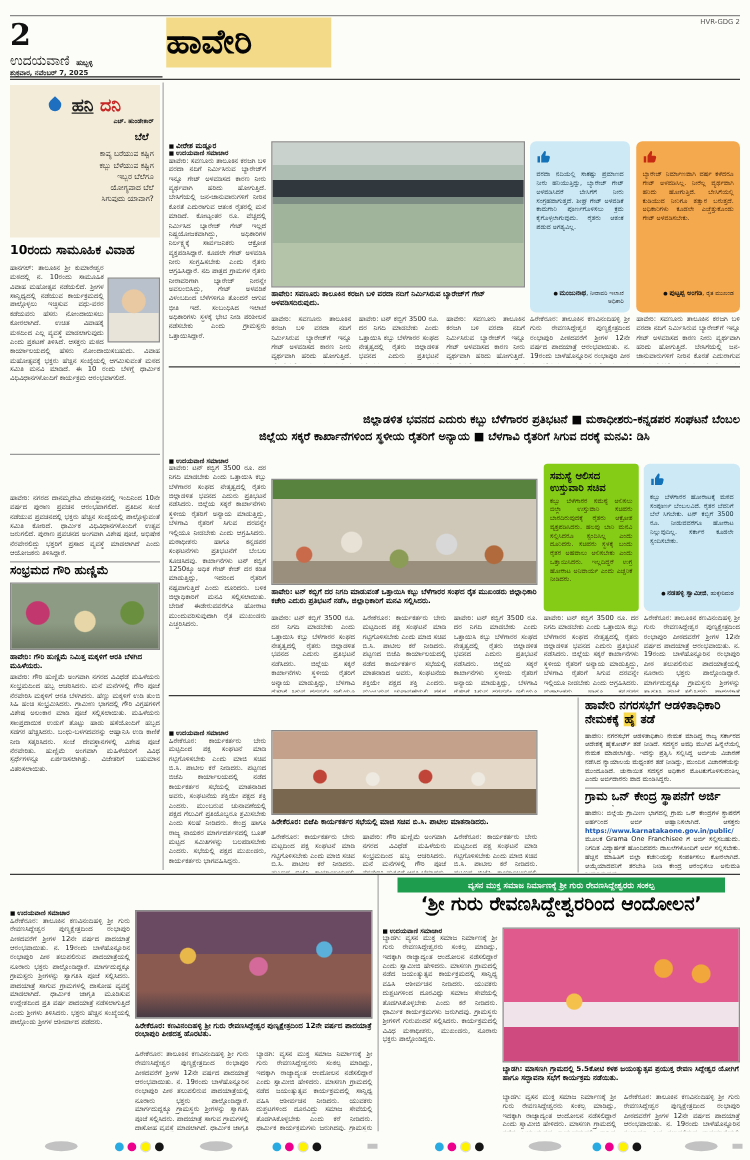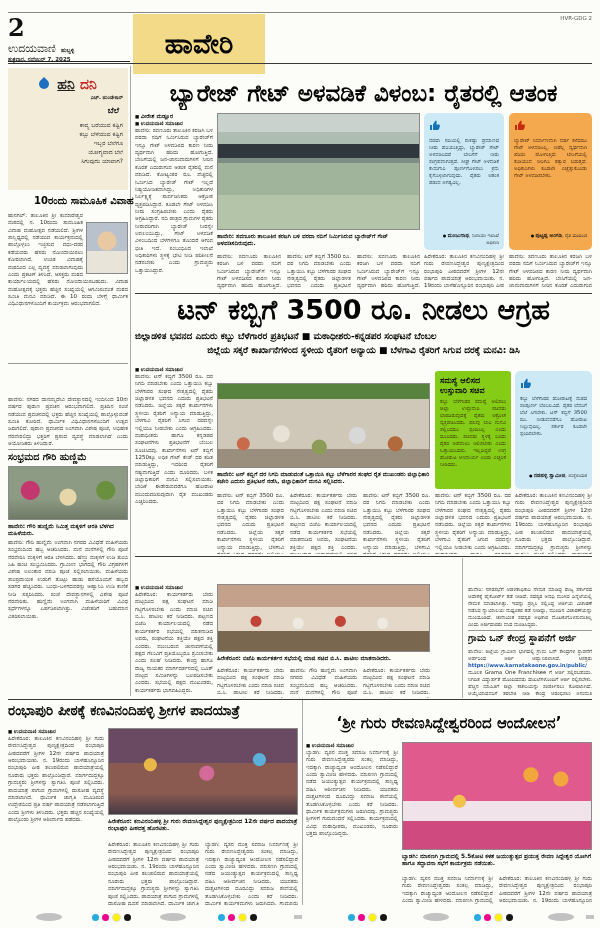--- a/index.html
+++ b/index.html
@@ -73,21 +73,21 @@
 
   <div class="abs" style="left:8px;top:17px;width:122px;height:45px;border-bottom:1.5px solid #222;">
     <div style="font-family:'DejaVu Serif',serif;font-size:24px;font-weight:bold;line-height:.9;">2</div>
     <div style="margin-top:-2px;">
       <span style="font-size:11px;font-weight:normal;">ಉದಯವಾಣಿ</span>
       <span style="font-size:5.5px;font-weight:bold;">ಹುಬ್ಬಳ್ಳಿ</span>
     </div>
     <div style="font-size:5.5px;font-weight:bold;color:#222;">ಶುಕ್ರವಾರ, ನವೆಂಬರ್ 7, 2025</div>
   </div>
 
-  <div class="abs" style="left:133px;top:14px;width:132px;height:60px;background:#f2da88;display:flex;align-items:center;justify-content:center;">
+  <div class="abs" style="left:133px;top:14px;width:132px;height:40px;background:#f2da88;display:flex;align-items:center;">
     <span class="headline" style="font-size:27px;">ಹಾವೇರಿ</span>
   </div>
   <div class="abs rule-h" style="left:8px;top:63px;width:584px;"></div>
 
   <div class="abs rule-v" style="left:130px;top:66px;height:630px;"></div>
 
   <div class="abs" style="left:8px;top:68px;width:120px;height:122px;background:#f3ecd8;padding:6px 5px;box-sizing:border-box;text-align:center;">
     <div>
       <span class="drop"></span>
       <span style="font-size:14px;font-weight:bold;color:#222;text-decoration:underline;">ಹನಿ</span>
@@ -97,36 +97,35 @@
     <div style="font-size:8px;font-weight:bold;text-align:right;margin:5px 4px 4px 0;">ಬೆಲೆ</div>
     <div style="font-size:6px;line-height:1.5;text-align:right;color:#222;">
       <span style="display:block;">ಕಾವ್ಯ ಬರೆಯುವ ಕಷ್ಟಿಗ</span>
       <span style="display:block;">ಕಬ್ಬು ಬೆಳೆಯುವ ಕಷ್ಟಿಗ</span>
       <span style="display:block;">ಇಬ್ಬರ ಬೆಲೆಗೂ</span>
       <span style="display:block;">ಯೋಗ್ಯವಾದ ಬೆಲೆ</span>
       <span style="display:block;">ಸಿಗುವುದು ಯಾವಾಗ?</span>
     </div>
   </div>
 
-  <div class="abs headline" style="left:8px;top:196px;width:120px;height:13px;font-size:10px;margin-left:26px;">10ರಂದು ಸಾಮೂಹಿಕ ವಿವಾಹ</div>
+  <div class="abs headline" style="left:8px;top:196px;width:120px;height:13px;font-size:10px;">10ರಂದು ಸಾಮೂಹಿಕ ವಿವಾಹ</div>
   <div class="abs body-text" style="left:8px;top:212px;width:120px;height:148px;">
     <span class="photo ph-portrait" style="float:right;width:40px;height:50px;margin:10px 0 2px 3px;display:block;"></span>
     <span>ಹಾನಗಲ್: ತಾಲೂಕಿನ ಶ್ರೀ ಕುಮಾರೇಶ್ವರ ಮಠದಲ್ಲಿ ನ. 10ರಂದು ಸಾಮೂಹಿಕ ವಿವಾಹ ಮಹೋತ್ಸವ ನಡೆಯಲಿದೆ. ಶ್ರೀಗಳ ಸಾನ್ನಿಧ್ಯದಲ್ಲಿ ನಡೆಯುವ ಕಾರ್ಯಕ್ರಮದಲ್ಲಿ ಪಾಲ್ಗೊಳ್ಳಲು ಇಚ್ಛಿಸುವ ವಧು-ವರರ ಕಡೆಯವರು ಹೆಸರು ನೋಂದಾಯಿಸಲು ಕೋರಲಾಗಿದೆ. ಉಚಿತ ವಿವಾಹಕ್ಕೆ ಮಠದಿಂದ ಎಲ್ಲ ವ್ಯವಸ್ಥೆ ಮಾಡಲಾಗುವುದು ಎಂದು ಪ್ರಕಟಣೆ ತಿಳಿಸಿದೆ. ಆಸಕ್ತರು ಮಠದ ಕಾರ್ಯಾಲಯದಲ್ಲಿ ಹೆಸರು ನೋಂದಾಯಿಸಬಹುದು. ವಿವಾಹ ಮಹೋತ್ಸವಕ್ಕೆ ಭಕ್ತರು ಹೆಚ್ಚಿನ ಸಂಖ್ಯೆಯಲ್ಲಿ ಆಗಮಿಸುವಂತೆ ಮಠದ ಸಮಿತಿ ಮನವಿ ಮಾಡಿದೆ. ಈ 10 ರಂದು ಬೆಳಗ್ಗೆ ಧಾರ್ಮಿಕ ವಿಧಿವಿಧಾನಗಳೊಂದಿಗೆ ಕಾರ್ಯಕ್ರಮ ಆರಂಭವಾಗಲಿದೆ.</span>
   </div>
 
   <div class="abs rule-h" style="left:8px;top:363px;width:120px;background:#999;"></div>
   <div class="abs body-text" style="left:8px;top:396px;width:120px;height:50px;">ಹಾವೇರಿ: ನಗರದ ದಾನಮ್ಮದೇವಿ ದೇವಸ್ಥಾನದಲ್ಲಿ ಇಂದಿನಿಂದ 10ನೇ ವರ್ಷದ ಪುರಾಣ ಪ್ರವಚನ ಆರಂಭವಾಗಲಿದೆ. ಪ್ರತಿದಿನ ಸಂಜೆ ನಡೆಯುವ ಪ್ರವಚನದಲ್ಲಿ ಭಕ್ತರು ಹೆಚ್ಚಿನ ಸಂಖ್ಯೆಯಲ್ಲಿ ಪಾಲ್ಗೊಳ್ಳುವಂತೆ ಸಮಿತಿ ಕೋರಿದೆ. ಧಾರ್ಮಿಕ ವಿಧಿವಿಧಾನಗಳೊಂದಿಗೆ ಉತ್ಸವ ಜರುಗಲಿದೆ. ಪುರಾಣ ಪ್ರವಚನದ ಅಂಗವಾಗಿ ವಿಶೇಷ ಪೂಜೆ, ಅಭಿಷೇಕ ನೆರವೇರಲಿದ್ದು ಭಕ್ತರಿಗೆ ಪ್ರಸಾದ ವ್ಯವಸ್ಥೆ ಮಾಡಲಾಗಿದೆ ಎಂದು ಆಯೋಜಕರು ತಿಳಿಸಿದ್ದಾರೆ.</div>
 
   <div class="abs rule-h" style="left:8px;top:449px;width:120px;background:#999;"></div>
   <div class="abs headline" style="left:8px;top:452px;width:120px;height:12px;font-size:9.5px;">ಸಂಭ್ರಮದ ಗೌರಿ ಹುಣ್ಣಿಮೆ</div>
   <div class="abs photo ph-gauri" style="left:8px;top:466px;width:120px;height:54px;"></div>
   <div class="abs caption" style="left:8px;top:523px;width:120px;height:14px;">ಹಾವೇರಿ: ಗೌರಿ ಹುಣ್ಣಿಮೆ ನಿಮಿತ್ತ ಮಕ್ಕಳಿಗೆ ಆರತಿ ಬೆಳಗಿದ ಮಹಿಳೆಯರು.</div>
   <div class="abs body-text" style="left:8px;top:539px;width:120px;height:156px;">ಹಾವೇರಿ: ಗೌರಿ ಹುಣ್ಣಿಮೆ ಅಂಗವಾಗಿ ನಗರದ ವಿವಿಧೆಡೆ ಮಹಿಳೆಯರು ಸಂಭ್ರಮದಿಂದ ಹಬ್ಬ ಆಚರಿಸಿದರು. ಮನೆ ಮನೆಗಳಲ್ಲಿ ಗೌರಿ ಪೂಜೆ ನೆರವೇರಿಸಿ ಮಕ್ಕಳಿಗೆ ಆರತಿ ಬೆಳಗಿದರು. ಹೆಣ್ಣು ಮಕ್ಕಳಿಗೆ ಉಡಿ ತುಂಬಿ ಸಿಹಿ ಹಂಚಿ ಸಂಭ್ರಮಿಸಿದರು. ಗ್ರಾಮೀಣ ಭಾಗದಲ್ಲಿ ಗೌರಿ ವಿಗ್ರಹಗಳಿಗೆ ವಿಶೇಷ ಅಲಂಕಾರ ಮಾಡಿ ಪೂಜೆ ಸಲ್ಲಿಸಲಾಯಿತು. ಮಹಿಳೆಯರು ಸಾಂಪ್ರದಾಯಿಕ ಉಡುಗೆ ತೊಟ್ಟು ಹಾಡು ಹಸೆಯೊಂದಿಗೆ ಹಬ್ಬದ ಸಡಗರ ಹೆಚ್ಚಿಸಿದರು. ಬಂಧು-ಬಳಗದವರನ್ನು ಆಹ್ವಾನಿಸಿ ಉಡಿ ಕಾಣಿಕೆ ನೀಡಿ ಸತ್ಕರಿಸಿದರು. ಸಂಜೆ ದೇವಸ್ಥಾನಗಳಲ್ಲಿ ವಿಶೇಷ ಪೂಜೆ ನೆರವೇರಿತು. ಹುಣ್ಣಿಮೆ ಅಂಗವಾಗಿ ಮಹಿಳೆಯರಿಗೆ ವಿವಿಧ ಸ್ಪರ್ಧೆಗಳನ್ನೂ ಏರ್ಪಡಿಸಲಾಗಿತ್ತು. ವಿಜೇತರಿಗೆ ಬಹುಮಾನ ವಿತರಿಸಲಾಯಿತು.</div>
 
-  <div class="abs headline" style="left:135px;top:81px;width:457px;height:29px;font-size:23px;text-align:center;">ಬ್ಯಾರೇಜ್ ಗೇಟ್ ಅಳವಡಿಕೆ ವಿಳಂಬ: ರೈತರಲ್ಲಿ ಆತಂಕ</div>
 
   <div class="abs" style="left:135px;top:113px;width:78px;height:178px;">
     <div class="byline">ವೀರೇಶ ಮಡ್ಲೂರ</div>
     <div class="byline" style="font-size:5.2px;">ಉದಯವಾಣಿ ಸಮಾಚಾರ</div>
     <div class="body-text" style="height:160px;">ಹಾವೇರಿ: ಸವಣೂರು ತಾಲೂಕಿನ ಕರಜಗಿ ಬಳಿ ವರದಾ ನದಿಗೆ ನಿರ್ಮಿಸಿರುವ ಬ್ಯಾರೇಜ್‌ಗೆ ಇನ್ನೂ ಗೇಟ್ ಅಳವಡಿಸದ ಕಾರಣ ನೀರು ವ್ಯರ್ಥವಾಗಿ ಹರಿದು ಹೋಗುತ್ತಿದೆ. ಬೇಸಿಗೆಯಲ್ಲಿ ಜನ-ಜಾನುವಾರುಗಳಿಗೆ ನೀರಿನ ಕೊರತೆ ಎದುರಾಗುವ ಆತಂಕ ರೈತರಲ್ಲಿ ಮನೆ ಮಾಡಿದೆ. ಕೋಟ್ಯಂತರ ರೂ. ವೆಚ್ಚದಲ್ಲಿ ನಿರ್ಮಿಸಿದ ಬ್ಯಾರೇಜ್ ಗೇಟ್ ಇಲ್ಲದೆ ನಿಷ್ಪ್ರಯೋಜಕವಾಗಿದ್ದು, ಅಧಿಕಾರಿಗಳ ನಿರ್ಲಕ್ಷ್ಯಕ್ಕೆ ಸಾರ್ವಜನಿಕರು ಆಕ್ರೋಶ ವ್ಯಕ್ತಪಡಿಸಿದ್ದಾರೆ. ಕೂಡಲೇ ಗೇಟ್ ಅಳವಡಿಸಿ ನೀರು ಸಂಗ್ರಹಿಸಬೇಕು ಎಂದು ರೈತರು ಆಗ್ರಹಿಸಿದ್ದಾರೆ. ನದಿ ಪಾತ್ರದ ಗ್ರಾಮಗಳ ರೈತರು ನೀರಾವರಿಗಾಗಿ ಬ್ಯಾರೇಜ್ ನೀರನ್ನೇ ಅವಲಂಬಿಸಿದ್ದು, ಗೇಟ್ ಅಳವಡಿಕೆ ವಿಳಂಬದಿಂದ ಬೆಳೆಗಳಿಗೂ ತೊಂದರೆ ಆಗುವ ಭೀತಿ ಇದೆ. ಸಂಬಂಧಿಸಿದ ಇಲಾಖೆ ಅಧಿಕಾರಿಗಳು ಸ್ಥಳಕ್ಕೆ ಭೇಟಿ ನೀಡಿ ಪರಿಶೀಲನೆ ನಡೆಸಬೇಕು ಎಂದು ಗ್ರಾಮಸ್ಥರು ಒತ್ತಾಯಿಸಿದ್ದಾರೆ.</div>
   </div>
 
   <div class="abs photo ph-barrage" style="left:217px;top:113px;width:203px;height:117px;"></div>
   <div class="abs caption" style="left:217px;top:233px;width:203px;height:17px;">ಹಾವೇರಿ: ಸವಣೂರು ತಾಲೂಕಿನ ಕರಜಗಿ ಬಳಿ ವರದಾ ನದಿಗೆ ನಿರ್ಮಿಸಿರುವ ಬ್ಯಾರೇಜ್‌ಗೆ ಗೇಟ್ ಅಳವಡಿಸದಿರುವುದು.</div>
   <div class="abs body-text" style="left:217px;top:253px;width:64px;height:38px;">ಹಾವೇರಿ: ಸವಣೂರು ತಾಲೂಕಿನ ಕರಜಗಿ ಬಳಿ ವರದಾ ನದಿಗೆ ನಿರ್ಮಿಸಿರುವ ಬ್ಯಾರೇಜ್‌ಗೆ ಇನ್ನೂ ಗೇಟ್ ಅಳವಡಿಸದ ಕಾರಣ ನೀರು ವ್ಯರ್ಥವಾಗಿ ಹರಿದು ಹೋಗುತ್ತಿದೆ. ಬೇಸಿಗೆಯಲ್ಲಿ ಜನ-ಜಾನುವಾರುಗಳಿಗೆ ನೀರಿನ ಕೊರತೆ ಎದುರಾಗುವ ಆತಂಕ ರೈತರಲ್ಲಿ ಮನೆ ಮಾಡಿದೆ. ಕೋಟ್ಯಂತರ ರೂ. ವೆಚ್ಚದಲ್ಲಿ ನಿರ್ಮಿಸಿದ ಬ್ಯಾರೇಜ್ ಗೇಟ್ ಇಲ್ಲದೆ ನಿಷ್ಪ್ರಯೋಜಕವಾಗಿದ್ದು, ಅಧಿಕಾರಿಗಳ ನಿರ್ಲಕ್ಷ್ಯಕ್ಕೆ ಸಾರ್ವಜನಿಕರು ಆಕ್ರೋಶ ವ್ಯಕ್ತಪಡಿಸಿದ್ದಾರೆ. ಕೂಡಲೇ ಗೇಟ್ ಅಳವಡಿಸಿ ನೀರು ಸಂಗ್ರಹಿಸಬೇಕು ಎಂದು ರೈತರು ಆಗ್ರಹಿಸಿದ್ದಾರೆ. ನದಿ ಪಾತ್ರದ ಗ್ರಾಮಗಳ ರೈತರು ನೀರಾವರಿಗಾಗಿ ಬ್ಯಾರೇಜ್ ನೀರನ್ನೇ ಅವಲಂಬಿಸಿದ್ದು, ಗೇಟ್ ಅಳವಡಿಕೆ ವಿಳಂಬದಿಂದ ಬೆಳೆಗಳಿಗೂ ತೊಂದರೆ ಆಗುವ ಭೀತಿ ಇದೆ. ಸಂಬಂಧಿಸಿದ ಇಲಾಖೆ ಅಧಿಕಾರಿಗಳು ಸ್ಥಳಕ್ಕೆ ಭೇಟಿ ನೀಡಿ ಪರಿಶೀಲನೆ ನಡೆಸಬೇಕು ಎಂದು ಗ್ರಾಮಸ್ಥರು ಒತ್ತಾಯಿಸಿದ್ದಾರೆ.</div>
@@ -150,22 +149,21 @@
     <div class="qtext" style="color:#3a1d05;height:92px;overflow:hidden;">ಬ್ಯಾರೇಜ್ ನಿರ್ಮಾಣವಾಗಿ ವರ್ಷ ಕಳೆದರೂ ಗೇಟ್ ಅಳವಡಿಸಿಲ್ಲ. ನೀರೆಲ್ಲ ವ್ಯರ್ಥವಾಗಿ ಹರಿದು ಹೋಗುತ್ತಿದೆ. ಬೇಸಿಗೆಯಲ್ಲಿ ಕುಡಿಯುವ ನೀರಿಗೂ ತತ್ವಾರ ಬರುತ್ತದೆ. ಅಧಿಕಾರಿಗಳು ಕೂಡಲೇ ಎಚ್ಚೆತ್ತುಕೊಂಡು ಗೇಟ್ ಅಳವಡಿಸಬೇಕು.</div>
     <div class="attr">
       <span class="attr-name">ಪುಟ್ಟಪ್ಪ ಅಂಗಡಿ</span><span class="attr-role">ರೈತ ಮುಖಂಡ</span>
     </div>
   </div>
   <div class="abs body-text" style="left:424px;top:253px;width:80px;height:38px;">ಹಿರೇಕೆರೂರ: ತಾಲೂಕಿನ ಕಣವಿನಂದಿಹಳ್ಳಿ ಶ್ರೀ ಗುರು ರೇವಣಸಿದ್ದೇಶ್ವರ ಪುಣ್ಯಕ್ಷೇತ್ರದಿಂದ ರಂಭಾಪುರಿ ಪೀಠದವರೆಗೆ ಶ್ರೀಗಳ 12ನೇ ವರ್ಷದ ಪಾದಯಾತ್ರೆ ಆರಂಭವಾಯಿತು. ನ. 19ರಂದು ಬಾಳೆಹೊನ್ನೂರಿನ ರಂಭಾಪುರಿ ಪೀಠ ತಲುಪಲಿರುವ ಪಾದಯಾತ್ರೆಯಲ್ಲಿ ನೂರಾರು ಭಕ್ತರು ಪಾಲ್ಗೊಂಡಿದ್ದಾರೆ. ಮಾರ್ಗದುದ್ದಕ್ಕೂ ಗ್ರಾಮಸ್ಥರು ಶ್ರೀಗಳನ್ನು ಸ್ವಾಗತಿಸಿ ಪೂಜೆ ಸಲ್ಲಿಸಿದರು. ಪಾದಯಾತ್ರೆ ಸಾಗುವ ಗ್ರಾಮಗಳಲ್ಲಿ ದಾಸೋಹ ವ್ಯವಸ್ಥೆ ಮಾಡಲಾಗಿದೆ. ಧಾರ್ಮಿಕ ಜಾಗೃತಿ ಮೂಡಿಸುವ ಉದ್ದೇಶದಿಂದ ಪ್ರತಿ ವರ್ಷ ಪಾದಯಾತ್ರೆ ನಡೆಸಲಾಗುತ್ತಿದೆ ಎಂದು ಶ್ರೀಗಳು ತಿಳಿಸಿದರು. ಭಕ್ತರು ಹೆಚ್ಚಿನ ಸಂಖ್ಯೆಯಲ್ಲಿ ಪಾಲ್ಗೊಂಡು ಶ್ರೀಗಳ ಆಶೀರ್ವಾದ ಪಡೆದರು.</div>
   <div class="abs body-text" style="left:509px;top:253px;width:83px;height:38px;">ಹಾವೇರಿ: ಸವಣೂರು ತಾಲೂಕಿನ ಕರಜಗಿ ಬಳಿ ವರದಾ ನದಿಗೆ ನಿರ್ಮಿಸಿರುವ ಬ್ಯಾರೇಜ್‌ಗೆ ಇನ್ನೂ ಗೇಟ್ ಅಳವಡಿಸದ ಕಾರಣ ನೀರು ವ್ಯರ್ಥವಾಗಿ ಹರಿದು ಹೋಗುತ್ತಿದೆ. ಬೇಸಿಗೆಯಲ್ಲಿ ಜನ-ಜಾನುವಾರುಗಳಿಗೆ ನೀರಿನ ಕೊರತೆ ಎದುರಾಗುವ ಆತಂಕ ರೈತರಲ್ಲಿ ಮನೆ ಮಾಡಿದೆ. ಕೋಟ್ಯಂತರ ರೂ. ವೆಚ್ಚದಲ್ಲಿ ನಿರ್ಮಿಸಿದ ಬ್ಯಾರೇಜ್ ಗೇಟ್ ಇಲ್ಲದೆ ನಿಷ್ಪ್ರಯೋಜಕವಾಗಿದ್ದು, ಅಧಿಕಾರಿಗಳ ನಿರ್ಲಕ್ಷ್ಯಕ್ಕೆ ಸಾರ್ವಜನಿಕರು ಆಕ್ರೋಶ ವ್ಯಕ್ತಪಡಿಸಿದ್ದಾರೆ. ಕೂಡಲೇ ಗೇಟ್ ಅಳವಡಿಸಿ ನೀರು ಸಂಗ್ರಹಿಸಬೇಕು ಎಂದು ರೈತರು ಆಗ್ರಹಿಸಿದ್ದಾರೆ. ನದಿ ಪಾತ್ರದ ಗ್ರಾಮಗಳ ರೈತರು ನೀರಾವರಿಗಾಗಿ ಬ್ಯಾರೇಜ್ ನೀರನ್ನೇ ಅವಲಂಬಿಸಿದ್ದು, ಗೇಟ್ ಅಳವಡಿಕೆ ವಿಳಂಬದಿಂದ ಬೆಳೆಗಳಿಗೂ ತೊಂದರೆ ಆಗುವ ಭೀತಿ ಇದೆ. ಸಂಬಂಧಿಸಿದ ಇಲಾಖೆ ಅಧಿಕಾರಿಗಳು ಸ್ಥಳಕ್ಕೆ ಭೇಟಿ ನೀಡಿ ಪರಿಶೀಲನೆ ನಡೆಸಬೇಕು ಎಂದು ಗ್ರಾಮಸ್ಥರು ಒತ್ತಾಯಿಸಿದ್ದಾರೆ.</div>
 
   <div class="abs rule-h" style="left:135px;top:293px;width:457px;"></div>
 
-  <div class="abs headline" style="left:135px;top:296px;width:457px;height:33px;font-size:27px;text-align:center;">ಟನ್ ಕಬ್ಬಿಗೆ 3500 ರೂ. ನೀಡಲು ಆಗ್ರಹ</div>
-  <div class="abs headline" style="left:135px;top:332px;width:457px;height:13px;font-size:9px;text-align:left;">ಜಿಲ್ಲಾಡಳಿತ ಭವನದ ಎದುರು ಕಬ್ಬು ಬೆಳೆಗಾರರ ಪ್ರತಿಭಟನೆ ■ ಮಠಾಧೀಶರು-ಕನ್ನಡಪರ ಸಂಘಟನೆ ಬೆಂಬಲ</div>
+  <div class="abs headline" style="left:135px;top:332px;width:457px;height:13px;font-size:9px;text-align:right;">ಜಿಲ್ಲಾಡಳಿತ ಭವನದ ಎದುರು ಕಬ್ಬು ಬೆಳೆಗಾರರ ಪ್ರತಿಭಟನೆ ■ ಮಠಾಧೀಶರು-ಕನ್ನಡಪರ ಸಂಘಟನೆ ಬೆಂಬಲ</div>
   <div class="abs headline" style="left:135px;top:346px;width:457px;height:13px;font-size:9px;text-align:center;">ಜಿಲ್ಲೆಯ ಸಕ್ಕರೆ ಕಾರ್ಖಾನೆಗಳಿಂದ ಸ್ಥಳೀಯ ರೈತರಿಗೆ ಅನ್ಯಾಯ ■ ಬೆಳಗಾವಿ ರೈತರಿಗೆ ಸಿಗುವ ದರಕ್ಕೆ ಮನವಿ: ಡಿಸಿ</div>
 
   <div class="abs" style="left:135px;top:366px;width:78px;height:188px;">
     <div class="byline" style="font-size:5.2px;">ಉದಯವಾಣಿ ಸಮಾಚಾರ</div>
     <div class="body-text" style="height:178px;">ಹಾವೇರಿ: ಟನ್ ಕಬ್ಬಿಗೆ 3500 ರೂ. ದರ ನಿಗದಿ ಮಾಡಬೇಕು ಎಂದು ಒತ್ತಾಯಿಸಿ ಕಬ್ಬು ಬೆಳೆಗಾರರ ಸಂಘದ ನೇತೃತ್ವದಲ್ಲಿ ರೈತರು ಜಿಲ್ಲಾಡಳಿತ ಭವನದ ಎದುರು ಪ್ರತಿಭಟನೆ ನಡೆಸಿದರು. ಜಿಲ್ಲೆಯ ಸಕ್ಕರೆ ಕಾರ್ಖಾನೆಗಳು ಸ್ಥಳೀಯ ರೈತರಿಗೆ ಅನ್ಯಾಯ ಮಾಡುತ್ತಿದ್ದು, ಬೆಳಗಾವಿ ರೈತರಿಗೆ ಸಿಗುವ ದರವನ್ನೇ ಇಲ್ಲಿಯೂ ನೀಡಬೇಕು ಎಂದು ಆಗ್ರಹಿಸಿದರು. ಮಠಾಧೀಶರು ಹಾಗೂ ಕನ್ನಡಪರ ಸಂಘಟನೆಗಳು ಪ್ರತಿಭಟನೆಗೆ ಬೆಂಬಲ ಸೂಚಿಸಿದವು. ಕಾರ್ಖಾನೆಗಳು ಟನ್ ಕಬ್ಬಿಗೆ 1250ಕ್ಕೂ ಅಧಿಕ ಗೇಟ್ ಕೇಜ್ ದರ ಕಡಿತ ಮಾಡುತ್ತಿದ್ದು, ಇದರಿಂದ ರೈತರಿಗೆ ನಷ್ಟವಾಗುತ್ತಿದೆ ಎಂದು ದೂರಿದರು. ಬಳಿಕ ಜಿಲ್ಲಾಧಿಕಾರಿಗೆ ಮನವಿ ಸಲ್ಲಿಸಲಾಯಿತು. ಬೇಡಿಕೆ ಈಡೇರುವವರೆಗೂ ಹೋರಾಟ ಮುಂದುವರಿಸುವುದಾಗಿ ರೈತ ಮುಖಂಡರು ಎಚ್ಚರಿಸಿದರು.</div>
   </div>
 
   <div class="abs photo ph-protest" style="left:217px;top:383px;width:213px;height:85px;"></div>
   <div class="abs caption" style="left:217px;top:471px;width:213px;height:18px;">ಹಾವೇರಿ: ಟನ್ ಕಬ್ಬಿಗೆ ದರ ನಿಗದಿ ಮಾಡುವಂತೆ ಒತ್ತಾಯಿಸಿ ಕಬ್ಬು ಬೆಳೆಗಾರರ ಸಂಘದ ರೈತ ಮುಖಂಡರು ಜಿಲ್ಲಾಧಿಕಾರಿ ಕಚೇರಿ ಎದುರು ಪ್ರತಿಭಟನೆ ನಡೆಸಿ, ಜಿಲ್ಲಾಧಿಕಾರಿಗೆ ಮನವಿ ಸಲ್ಲಿಸಿದರು.</div>
   <div class="abs body-text" style="left:217px;top:492px;width:67px;height:62px;">ಹಾವೇರಿ: ಟನ್ ಕಬ್ಬಿಗೆ 3500 ರೂ. ದರ ನಿಗದಿ ಮಾಡಬೇಕು ಎಂದು ಒತ್ತಾಯಿಸಿ ಕಬ್ಬು ಬೆಳೆಗಾರರ ಸಂಘದ ನೇತೃತ್ವದಲ್ಲಿ ರೈತರು ಜಿಲ್ಲಾಡಳಿತ ಭವನದ ಎದುರು ಪ್ರತಿಭಟನೆ ನಡೆಸಿದರು. ಜಿಲ್ಲೆಯ ಸಕ್ಕರೆ ಕಾರ್ಖಾನೆಗಳು ಸ್ಥಳೀಯ ರೈತರಿಗೆ ಅನ್ಯಾಯ ಮಾಡುತ್ತಿದ್ದು, ಬೆಳಗಾವಿ ರೈತರಿಗೆ ಸಿಗುವ ದರವನ್ನೇ ಇಲ್ಲಿಯೂ ನೀಡಬೇಕು ಎಂದು ಆಗ್ರಹಿಸಿದರು. ಮಠಾಧೀಶರು ಹಾಗೂ ಕನ್ನಡಪರ ಸಂಘಟನೆಗಳು ಪ್ರತಿಭಟನೆಗೆ ಬೆಂಬಲ ಸೂಚಿಸಿದವು. ಕಾರ್ಖಾನೆಗಳು ಟನ್ ಕಬ್ಬಿಗೆ 1250ಕ್ಕೂ ಅಧಿಕ ಗೇಟ್ ಕೇಜ್ ದರ ಕಡಿತ ಮಾಡುತ್ತಿದ್ದು, ಇದರಿಂದ ರೈತರಿಗೆ ನಷ್ಟವಾಗುತ್ತಿದೆ ಎಂದು ದೂರಿದರು. ಬಳಿಕ ಜಿಲ್ಲಾಧಿಕಾರಿಗೆ ಮನವಿ ಸಲ್ಲಿಸಲಾಯಿತು. ಬೇಡಿಕೆ ಈಡೇರುವವರೆಗೂ ಹೋರಾಟ ಮುಂದುವರಿಸುವುದಾಗಿ ರೈತ ಮುಖಂಡರು ಎಚ್ಚರಿಸಿದರು.</div>
@@ -195,41 +193,44 @@
     <div class="byline" style="font-size:5.2px;">ಉದಯವಾಣಿ ಸಮಾಚಾರ</div>
     <div class="body-text" style="height:104px;">ಹಿರೇಕೆರೂರ: ಕಾರ್ಯಕರ್ತರು ಬೇರು ಮಟ್ಟದಿಂದ ಪಕ್ಷ ಸಂಘಟನೆ ಮಾಡಿ ಗಟ್ಟಿಗೊಳಿಸಬೇಕು ಎಂದು ಮಾಜಿ ಸಚಿವ ಬಿ.ಸಿ. ಪಾಟೀಲ ಕರೆ ನೀಡಿದರು. ಪಟ್ಟಣದ ಬಿಜೆಪಿ ಕಾರ್ಯಾಲಯದಲ್ಲಿ ನಡೆದ ಕಾರ್ಯಕರ್ತರ ಸಭೆಯಲ್ಲಿ ಮಾತನಾಡಿದ ಅವರು, ಸಂಘಟನೆಯ ಶಕ್ತಿಯೇ ಪಕ್ಷದ ಶಕ್ತಿ ಎಂದರು. ಮುಂಬರುವ ಚುನಾವಣೆಯಲ್ಲಿ ಪಕ್ಷದ ಗೆಲುವಿಗೆ ಪ್ರತಿಯೊಬ್ಬರೂ ಶ್ರಮಿಸಬೇಕು ಎಂದು ಸಲಹೆ ನೀಡಿದರು. ಕೇಂದ್ರ ಹಾಗೂ ರಾಜ್ಯ ನಾಯಕರ ಮಾರ್ಗದರ್ಶನದಲ್ಲಿ ಬೂತ್ ಮಟ್ಟದ ಸಮಿತಿಗಳನ್ನು ಬಲಪಡಿಸಬೇಕು ಎಂದರು. ಸಭೆಯಲ್ಲಿ ಪಕ್ಷದ ಮುಖಂಡರು, ಕಾರ್ಯಕರ್ತರು ಭಾಗವಹಿಸಿದ್ದರು.</div>
   </div>
   <div class="abs photo ph-meeting" style="left:217px;top:584px;width:213px;height:68px;"></div>
   <div class="abs caption" style="left:217px;top:655px;width:213px;height:9px;">ಹಿರೇಕೆರೂರ: ಬಿಜೆಪಿ ಕಾರ್ಯಕರ್ತರ ಸಭೆಯಲ್ಲಿ ಮಾಜಿ ಸಚಿವ ಬಿ.ಸಿ. ಪಾಟೀಲ ಮಾತನಾಡಿದರು.</div>
   <div class="abs body-text" style="left:217px;top:667px;width:67px;height:31px;">ಹಿರೇಕೆರೂರ: ಕಾರ್ಯಕರ್ತರು ಬೇರು ಮಟ್ಟದಿಂದ ಪಕ್ಷ ಸಂಘಟನೆ ಮಾಡಿ ಗಟ್ಟಿಗೊಳಿಸಬೇಕು ಎಂದು ಮಾಜಿ ಸಚಿವ ಬಿ.ಸಿ. ಪಾಟೀಲ ಕರೆ ನೀಡಿದರು. ಪಟ್ಟಣದ ಬಿಜೆಪಿ ಕಾರ್ಯಾಲಯದಲ್ಲಿ ನಡೆದ ಕಾರ್ಯಕರ್ತರ ಸಭೆಯಲ್ಲಿ ಮಾತನಾಡಿದ ಅವರು, ಸಂಘಟನೆಯ ಶಕ್ತಿಯೇ ಪಕ್ಷದ ಶಕ್ತಿ ಎಂದರು. ಮುಂಬರುವ ಚುನಾವಣೆಯಲ್ಲಿ ಪಕ್ಷದ ಗೆಲುವಿಗೆ ಪ್ರತಿಯೊಬ್ಬರೂ ಶ್ರಮಿಸಬೇಕು ಎಂದು ಸಲಹೆ ನೀಡಿದರು. ಕೇಂದ್ರ ಹಾಗೂ ರಾಜ್ಯ ನಾಯಕರ ಮಾರ್ಗದರ್ಶನದಲ್ಲಿ ಬೂತ್ ಮಟ್ಟದ ಸಮಿತಿಗಳನ್ನು ಬಲಪಡಿಸಬೇಕು ಎಂದರು. ಸಭೆಯಲ್ಲಿ ಪಕ್ಷದ ಮುಖಂಡರು, ಕಾರ್ಯಕರ್ತರು ಭಾಗವಹಿಸಿದ್ದರು.</div>
   <div class="abs body-text" style="left:290px;top:667px;width:67px;height:31px;">ಹಾವೇರಿ: ಗೌರಿ ಹುಣ್ಣಿಮೆ ಅಂಗವಾಗಿ ನಗರದ ವಿವಿಧೆಡೆ ಮಹಿಳೆಯರು ಸಂಭ್ರಮದಿಂದ ಹಬ್ಬ ಆಚರಿಸಿದರು. ಮನೆ ಮನೆಗಳಲ್ಲಿ ಗೌರಿ ಪೂಜೆ ನೆರವೇರಿಸಿ ಮಕ್ಕಳಿಗೆ ಆರತಿ ಬೆಳಗಿದರು. ಹೆಣ್ಣು ಮಕ್ಕಳಿಗೆ ಉಡಿ ತುಂಬಿ ಸಿಹಿ ಹಂಚಿ ಸಂಭ್ರಮಿಸಿದರು. ಗ್ರಾಮೀಣ ಭಾಗದಲ್ಲಿ ಗೌರಿ ವಿಗ್ರಹಗಳಿಗೆ ವಿಶೇಷ ಅಲಂಕಾರ ಮಾಡಿ ಪೂಜೆ ಸಲ್ಲಿಸಲಾಯಿತು. ಮಹಿಳೆಯರು ಸಾಂಪ್ರದಾಯಿಕ ಉಡುಗೆ ತೊಟ್ಟು ಹಾಡು ಹಸೆಯೊಂದಿಗೆ ಹಬ್ಬದ ಸಡಗರ ಹೆಚ್ಚಿಸಿದರು. ಬಂಧು-ಬಳಗದವರನ್ನು ಆಹ್ವಾನಿಸಿ ಉಡಿ ಕಾಣಿಕೆ ನೀಡಿ ಸತ್ಕರಿಸಿದರು. ಸಂಜೆ ದೇವಸ್ಥಾನಗಳಲ್ಲಿ ವಿಶೇಷ ಪೂಜೆ ನೆರವೇರಿತು. ಹುಣ್ಣಿಮೆ ಅಂಗವಾಗಿ ಮಹಿಳೆಯರಿಗೆ ವಿವಿಧ ಸ್ಪರ್ಧೆಗಳನ್ನೂ ಏರ್ಪಡಿಸಲಾಗಿತ್ತು. ವಿಜೇತರಿಗೆ ಬಹುಮಾನ ವಿತರಿಸಲಾಯಿತು.</div>
   <div class="abs body-text" style="left:363px;top:667px;width:67px;height:31px;">ಹಿರೇಕೆರೂರ: ಕಾರ್ಯಕರ್ತರು ಬೇರು ಮಟ್ಟದಿಂದ ಪಕ್ಷ ಸಂಘಟನೆ ಮಾಡಿ ಗಟ್ಟಿಗೊಳಿಸಬೇಕು ಎಂದು ಮಾಜಿ ಸಚಿವ ಬಿ.ಸಿ. ಪಾಟೀಲ ಕರೆ ನೀಡಿದರು. ಪಟ್ಟಣದ ಬಿಜೆಪಿ ಕಾರ್ಯಾಲಯದಲ್ಲಿ ನಡೆದ ಕಾರ್ಯಕರ್ತರ ಸಭೆಯಲ್ಲಿ ಮಾತನಾಡಿದ ಅವರು, ಸಂಘಟನೆಯ ಶಕ್ತಿಯೇ ಪಕ್ಷದ ಶಕ್ತಿ ಎಂದರು. ಮುಂಬರುವ ಚುನಾವಣೆಯಲ್ಲಿ ಪಕ್ಷದ ಗೆಲುವಿಗೆ ಪ್ರತಿಯೊಬ್ಬರೂ ಶ್ರಮಿಸಬೇಕು ಎಂದು ಸಲಹೆ ನೀಡಿದರು. ಕೇಂದ್ರ ಹಾಗೂ ರಾಜ್ಯ ನಾಯಕರ ಮಾರ್ಗದರ್ಶನದಲ್ಲಿ ಬೂತ್ ಮಟ್ಟದ ಸಮಿತಿಗಳನ್ನು ಬಲಪಡಿಸಬೇಕು ಎಂದರು. ಸಭೆಯಲ್ಲಿ ಪಕ್ಷದ ಮುಖಂಡರು, ಕಾರ್ಯಕರ್ತರು ಭಾಗವಹಿಸಿದ್ದರು.</div>
 
   <div class="abs rule-v" style="left:462px;top:558px;height:140px;"></div>
+  <div class="abs headline" style="left:468px;top:559px;width:124px;height:24px;font-size:9.5px;line-height:1.2;">
+    <span>ಹಾವೇರಿ ನಗರಸಭೆಗೆ ಆಡಳಿತಾಧಿಕಾರಿ ನೇಮಕಕ್ಕೆ </span><span class="hl">ಹೈ</span><span> ತಡೆ</span>
+  </div>
   <div class="abs body-text" style="left:468px;top:586px;width:124px;height:42px;font-size:5.2px;">ಹಾವೇರಿ: ನಗರಸಭೆಗೆ ಆಡಳಿತಾಧಿಕಾರಿ ನೇಮಕ ಮಾಡಿದ್ದ ರಾಜ್ಯ ಸರ್ಕಾರದ ಆದೇಶಕ್ಕೆ ಹೈಕೋರ್ಟ್ ತಡೆ ನೀಡಿದೆ. ಸದಸ್ಯರ ಅವಧಿ ಮುಗಿದ ಹಿನ್ನೆಲೆಯಲ್ಲಿ ನೇಮಕ ಮಾಡಲಾಗಿತ್ತು. ಇದನ್ನು ಪ್ರಶ್ನಿಸಿ ಸಲ್ಲಿಸಿದ್ದ ಅರ್ಜಿಯ ವಿಚಾರಣೆ ನಡೆಸಿದ ನ್ಯಾಯಾಲಯ ಮಧ್ಯಂತರ ತಡೆ ನೀಡಿದ್ದು, ಮುಂದಿನ ವಿಚಾರಣೆಯನ್ನು ಮುಂದೂಡಿದೆ. ಚುನಾಯಿತ ಸದಸ್ಯರ ಅಧಿಕಾರ ಮೊಟಕುಗೊಳಿಸುವಂತಿಲ್ಲ ಎಂದು ಅರ್ಜಿದಾರರು ವಾದ ಮಂಡಿಸಿದ್ದರು.</div>
   <div class="abs rule-h" style="left:468px;top:630px;width:124px;background:#999;"></div>
   <div class="abs headline" style="left:468px;top:633px;width:124px;height:12px;font-size:9.5px;">ಗ್ರಾಮ ಒನ್ ಕೇಂದ್ರ ಸ್ಥಾಪನೆಗೆ ಅರ್ಜಿ ಆಹ್ವಾನ</div>
   <div class="abs body-text" style="left:468px;top:648px;width:124px;height:50px;font-size:5.2px;">
     <span>ಹಾವೇರಿ: ಜಿಲ್ಲೆಯ ಗ್ರಾಮೀಣ ಭಾಗದಲ್ಲಿ ಗ್ರಾಮ ಒನ್ ಕೇಂದ್ರಗಳ ಸ್ಥಾಪನೆಗೆ ಅರ್ಹರಿಂದ ಅರ್ಜಿ ಆಹ್ವಾನಿಸಲಾಗಿದೆ. ಆಸಕ್ತರು </span><span class="url">https://www.karnatakaone.gov.in/public/</span><span> ಮೂಲಕ Grama One Franchisee ಗೆ ಅರ್ಜಿ ಸಲ್ಲಿಸಬಹುದು. ನಿಗದಿತ ವಿದ್ಯಾರ್ಹತೆ ಹೊಂದಿದವರು ದಾಖಲೆಗಳೊಂದಿಗೆ ಅರ್ಜಿ ಸಲ್ಲಿಸಬೇಕು. ಹೆಚ್ಚಿನ ಮಾಹಿತಿಗೆ ಜಿಲ್ಲಾ ಕಚೇರಿಯನ್ನು ಸಂಪರ್ಕಿಸಲು ಕೋರಲಾಗಿದೆ. ಆಯ್ಕೆಯಾದವರಿಗೆ ತರಬೇತಿ ನೀಡಿ ಕೇಂದ್ರ ಆರಂಭಿಸಲು ಅನುಮತಿ ನೀಡಲಾಗುವುದು.</span>
   </div>
 
   <div class="abs rule-h" style="left:8px;top:699px;width:584px;"></div>
 
-  <div class="abs headline" style="left:8px;top:703px;width:290px;height:20px;font-size:13.5px;">ರಂಭಾಪುರಿ ಪೀಠಕ್ಕೆ ಕಣವಿನಂದಿಹಳ್ಳಿ ಶ್ರೀಗಳ ಪಾದಯಾತ್ರೆ</div>
   <div class="abs" style="left:8px;top:728px;width:96px;height:177px;">
     <div class="byline" style="font-size:5.2px;">ಉದಯವಾಣಿ ಸಮಾಚಾರ</div>
     <div class="body-text" style="height:168px;">ಹಿರೇಕೆರೂರ: ತಾಲೂಕಿನ ಕಣವಿನಂದಿಹಳ್ಳಿ ಶ್ರೀ ಗುರು ರೇವಣಸಿದ್ದೇಶ್ವರ ಪುಣ್ಯಕ್ಷೇತ್ರದಿಂದ ರಂಭಾಪುರಿ ಪೀಠದವರೆಗೆ ಶ್ರೀಗಳ 12ನೇ ವರ್ಷದ ಪಾದಯಾತ್ರೆ ಆರಂಭವಾಯಿತು. ನ. 19ರಂದು ಬಾಳೆಹೊನ್ನೂರಿನ ರಂಭಾಪುರಿ ಪೀಠ ತಲುಪಲಿರುವ ಪಾದಯಾತ್ರೆಯಲ್ಲಿ ನೂರಾರು ಭಕ್ತರು ಪಾಲ್ಗೊಂಡಿದ್ದಾರೆ. ಮಾರ್ಗದುದ್ದಕ್ಕೂ ಗ್ರಾಮಸ್ಥರು ಶ್ರೀಗಳನ್ನು ಸ್ವಾಗತಿಸಿ ಪೂಜೆ ಸಲ್ಲಿಸಿದರು. ಪಾದಯಾತ್ರೆ ಸಾಗುವ ಗ್ರಾಮಗಳಲ್ಲಿ ದಾಸೋಹ ವ್ಯವಸ್ಥೆ ಮಾಡಲಾಗಿದೆ. ಧಾರ್ಮಿಕ ಜಾಗೃತಿ ಮೂಡಿಸುವ ಉದ್ದೇಶದಿಂದ ಪ್ರತಿ ವರ್ಷ ಪಾದಯಾತ್ರೆ ನಡೆಸಲಾಗುತ್ತಿದೆ ಎಂದು ಶ್ರೀಗಳು ತಿಳಿಸಿದರು. ಭಕ್ತರು ಹೆಚ್ಚಿನ ಸಂಖ್ಯೆಯಲ್ಲಿ ಪಾಲ್ಗೊಂಡು ಶ್ರೀಗಳ ಆಶೀರ್ವಾದ ಪಡೆದರು.</div>
   </div>
   <div class="abs photo ph-procession" style="left:108px;top:728px;width:190px;height:87px;"></div>
   <div class="abs caption" style="left:108px;top:818px;width:190px;height:19px;">ಹಿರೇಕೆರೂರ: ಕಣವಿನಂದಿಹಳ್ಳಿ ಶ್ರೀ ಗುರು ರೇವಣಸಿದ್ದೇಶ್ವರ ಪುಣ್ಯಕ್ಷೇತ್ರದಿಂದ 12ನೇ ವರ್ಷದ ಪಾದಯಾತ್ರೆ ರಂಭಾಪುರಿ ಪೀಠದತ್ತ ಹೊರಟಿತು.</div>
   <div class="abs body-text" style="left:108px;top:841px;width:91px;height:64px;">ಹಿರೇಕೆರೂರ: ತಾಲೂಕಿನ ಕಣವಿನಂದಿಹಳ್ಳಿ ಶ್ರೀ ಗುರು ರೇವಣಸಿದ್ದೇಶ್ವರ ಪುಣ್ಯಕ್ಷೇತ್ರದಿಂದ ರಂಭಾಪುರಿ ಪೀಠದವರೆಗೆ ಶ್ರೀಗಳ 12ನೇ ವರ್ಷದ ಪಾದಯಾತ್ರೆ ಆರಂಭವಾಯಿತು. ನ. 19ರಂದು ಬಾಳೆಹೊನ್ನೂರಿನ ರಂಭಾಪುರಿ ಪೀಠ ತಲುಪಲಿರುವ ಪಾದಯಾತ್ರೆಯಲ್ಲಿ ನೂರಾರು ಭಕ್ತರು ಪಾಲ್ಗೊಂಡಿದ್ದಾರೆ. ಮಾರ್ಗದುದ್ದಕ್ಕೂ ಗ್ರಾಮಸ್ಥರು ಶ್ರೀಗಳನ್ನು ಸ್ವಾಗತಿಸಿ ಪೂಜೆ ಸಲ್ಲಿಸಿದರು. ಪಾದಯಾತ್ರೆ ಸಾಗುವ ಗ್ರಾಮಗಳಲ್ಲಿ ದಾಸೋಹ ವ್ಯವಸ್ಥೆ ಮಾಡಲಾಗಿದೆ. ಧಾರ್ಮಿಕ ಜಾಗೃತಿ ಮೂಡಿಸುವ ಉದ್ದೇಶದಿಂದ ಪ್ರತಿ ವರ್ಷ ಪಾದಯಾತ್ರೆ ನಡೆಸಲಾಗುತ್ತಿದೆ ಎಂದು ಶ್ರೀಗಳು ತಿಳಿಸಿದರು. ಭಕ್ತರು ಹೆಚ್ಚಿನ ಸಂಖ್ಯೆಯಲ್ಲಿ ಪಾಲ್ಗೊಂಡು ಶ್ರೀಗಳ ಆಶೀರ್ವಾದ ಪಡೆದರು.</div>
   <div class="abs body-text" style="left:205px;top:841px;width:93px;height:64px;">ಬ್ಯಾಡಗಿ: ವ್ಯಸನ ಮುಕ್ತ ಸಮಾಜ ನಿರ್ಮಾಣಕ್ಕೆ ಶ್ರೀ ಗುರು ರೇವಣಸಿದ್ದೇಶ್ವರರು ಸಂಕಲ್ಪ ಮಾಡಿದ್ದು, ಇದಕ್ಕಾಗಿ ರಾಜ್ಯಾದ್ಯಂತ ಆಂದೋಲನ ನಡೆಸಲಿದ್ದಾರೆ ಎಂದು ಸ್ವಾಮೀಜಿ ಹೇಳಿದರು. ಮಾಸಣಗಿ ಗ್ರಾಮದಲ್ಲಿ ನಡೆದ ಜಯಂತ್ಯುತ್ಸವ ಕಾರ್ಯಕ್ರಮದಲ್ಲಿ ಸಾನ್ನಿಧ್ಯ ವಹಿಸಿ ಆಶೀರ್ವಚನ ನೀಡಿದರು. ಯುವಕರು ದುಶ್ಚಟಗಳಿಂದ ದೂರವಿದ್ದು ಸಮಾಜ ಸೇವೆಯಲ್ಲಿ ತೊಡಗಿಸಿಕೊಳ್ಳಬೇಕು ಎಂದು ಕರೆ ನೀಡಿದರು. ಧಾರ್ಮಿಕ ಕಾರ್ಯಕ್ರಮಗಳು ಜರುಗಿದವು. ಗ್ರಾಮಸ್ಥರು ಶ್ರೀಗಳಿಗೆ ಗುರುವಂದನೆ ಸಲ್ಲಿಸಿದರು. ಕಾರ್ಯಕ್ರಮದಲ್ಲಿ ವಿವಿಧ ಮಠಾಧೀಶರು, ಮುಖಂಡರು, ನೂರಾರು ಭಕ್ತರು ಪಾಲ್ಗೊಂಡಿದ್ದರು.</div>
 
   <div class="abs rule-v" style="left:302px;top:700px;height:205px;"></div>
 
+  <div class="abs strap" style="left:318px;top:702px;width:262px;height:12px;background:#1f9d4e;font-size:6.5px;line-height:12px;">ವ್ಯಸನ ಮುಕ್ತ ಸಮಾಜ ನಿರ್ಮಾಣಕ್ಕೆ ಶ್ರೀ ಗುರು ರೇವಣಸಿದ್ದೇಶ್ವರರು ಸಂಕಲ್ಪ</div>
   <div class="abs headline" style="left:306px;top:716px;width:286px;height:22px;font-size:15px;text-align:center;">‘ಶ್ರೀ ಗುರು ರೇವಣಸಿದ್ದೇಶ್ವರರಿಂದ ಆಂದೋಲನ’</div>
   <div class="abs" style="left:306px;top:742px;width:92px;height:163px;">
     <div class="byline" style="font-size:5.2px;">ಉದಯವಾಣಿ ಸಮಾಚಾರ</div>
     <div class="body-text" style="height:154px;">ಬ್ಯಾಡಗಿ: ವ್ಯಸನ ಮುಕ್ತ ಸಮಾಜ ನಿರ್ಮಾಣಕ್ಕೆ ಶ್ರೀ ಗುರು ರೇವಣಸಿದ್ದೇಶ್ವರರು ಸಂಕಲ್ಪ ಮಾಡಿದ್ದು, ಇದಕ್ಕಾಗಿ ರಾಜ್ಯಾದ್ಯಂತ ಆಂದೋಲನ ನಡೆಸಲಿದ್ದಾರೆ ಎಂದು ಸ್ವಾಮೀಜಿ ಹೇಳಿದರು. ಮಾಸಣಗಿ ಗ್ರಾಮದಲ್ಲಿ ನಡೆದ ಜಯಂತ್ಯುತ್ಸವ ಕಾರ್ಯಕ್ರಮದಲ್ಲಿ ಸಾನ್ನಿಧ್ಯ ವಹಿಸಿ ಆಶೀರ್ವಚನ ನೀಡಿದರು. ಯುವಕರು ದುಶ್ಚಟಗಳಿಂದ ದೂರವಿದ್ದು ಸಮಾಜ ಸೇವೆಯಲ್ಲಿ ತೊಡಗಿಸಿಕೊಳ್ಳಬೇಕು ಎಂದು ಕರೆ ನೀಡಿದರು. ಧಾರ್ಮಿಕ ಕಾರ್ಯಕ್ರಮಗಳು ಜರುಗಿದವು. ಗ್ರಾಮಸ್ಥರು ಶ್ರೀಗಳಿಗೆ ಗುರುವಂದನೆ ಸಲ್ಲಿಸಿದರು. ಕಾರ್ಯಕ್ರಮದಲ್ಲಿ ವಿವಿಧ ಮಠಾಧೀಶರು, ಮುಖಂಡರು, ನೂರಾರು ಭಕ್ತರು ಪಾಲ್ಗೊಂಡಿದ್ದರು.</div>
   </div>
   <div class="abs photo ph-event" style="left:402px;top:742px;width:190px;height:108px;"></div>
   <div class="abs caption" style="left:402px;top:853px;width:190px;height:19px;">ಬ್ಯಾಡಗಿ: ಮಾಸಣಗಿ ಗ್ರಾಮದಲ್ಲಿ 5.5ಕೋಟಿ ಕಳಶ ಜಯಂತ್ಯುತ್ಸವ ಪ್ರಯುಕ್ತ ರೇವಣ ಸಿದ್ದೇಶ್ವರ ಯೋಗಿಗೆ ಹಾಗೂ ಸದ್ಭಾವನಾ ಸಭೆಗೆ ಕಾರ್ಯಕ್ರಮ ನಡೆಯಿತು.</div>
   <div class="abs body-text" style="left:402px;top:875px;width:91px;height:30px;">ಬ್ಯಾಡಗಿ: ವ್ಯಸನ ಮುಕ್ತ ಸಮಾಜ ನಿರ್ಮಾಣಕ್ಕೆ ಶ್ರೀ ಗುರು ರೇವಣಸಿದ್ದೇಶ್ವರರು ಸಂಕಲ್ಪ ಮಾಡಿದ್ದು, ಇದಕ್ಕಾಗಿ ರಾಜ್ಯಾದ್ಯಂತ ಆಂದೋಲನ ನಡೆಸಲಿದ್ದಾರೆ ಎಂದು ಸ್ವಾಮೀಜಿ ಹೇಳಿದರು. ಮಾಸಣಗಿ ಗ್ರಾಮದಲ್ಲಿ ನಡೆದ ಜಯಂತ್ಯುತ್ಸವ ಕಾರ್ಯಕ್ರಮದಲ್ಲಿ ಸಾನ್ನಿಧ್ಯ ವಹಿಸಿ ಆಶೀರ್ವಚನ ನೀಡಿದರು. ಯುವಕರು ದುಶ್ಚಟಗಳಿಂದ ದೂರವಿದ್ದು ಸಮಾಜ ಸೇವೆಯಲ್ಲಿ ತೊಡಗಿಸಿಕೊಳ್ಳಬೇಕು ಎಂದು ಕರೆ ನೀಡಿದರು. ಧಾರ್ಮಿಕ ಕಾರ್ಯಕ್ರಮಗಳು ಜರುಗಿದವು. ಗ್ರಾಮಸ್ಥರು ಶ್ರೀಗಳಿಗೆ ಗುರುವಂದನೆ ಸಲ್ಲಿಸಿದರು. ಕಾರ್ಯಕ್ರಮದಲ್ಲಿ ವಿವಿಧ ಮಠಾಧೀಶರು, ಮುಖಂಡರು, ನೂರಾರು ಭಕ್ತರು ಪಾಲ್ಗೊಂಡಿದ್ದರು.</div>
   <div class="abs body-text" style="left:499px;top:875px;width:93px;height:30px;">ಹಿರೇಕೆರೂರ: ತಾಲೂಕಿನ ಕಣವಿನಂದಿಹಳ್ಳಿ ಶ್ರೀ ಗುರು ರೇವಣಸಿದ್ದೇಶ್ವರ ಪುಣ್ಯಕ್ಷೇತ್ರದಿಂದ ರಂಭಾಪುರಿ ಪೀಠದವರೆಗೆ ಶ್ರೀಗಳ 12ನೇ ವರ್ಷದ ಪಾದಯಾತ್ರೆ ಆರಂಭವಾಯಿತು. ನ. 19ರಂದು ಬಾಳೆಹೊನ್ನೂರಿನ ರಂಭಾಪುರಿ ಪೀಠ ತಲುಪಲಿರುವ ಪಾದಯಾತ್ರೆಯಲ್ಲಿ ನೂರಾರು ಭಕ್ತರು ಪಾಲ್ಗೊಂಡಿದ್ದಾರೆ. ಮಾರ್ಗದುದ್ದಕ್ಕೂ ಗ್ರಾಮಸ್ಥರು ಶ್ರೀಗಳನ್ನು ಸ್ವಾಗತಿಸಿ ಪೂಜೆ ಸಲ್ಲಿಸಿದರು. ಪಾದಯಾತ್ರೆ ಸಾಗುವ ಗ್ರಾಮಗಳಲ್ಲಿ ದಾಸೋಹ ವ್ಯವಸ್ಥೆ ಮಾಡಲಾಗಿದೆ. ಧಾರ್ಮಿಕ ಜಾಗೃತಿ ಮೂಡಿಸುವ ಉದ್ದೇಶದಿಂದ ಪ್ರತಿ ವರ್ಷ ಪಾದಯಾತ್ರೆ ನಡೆಸಲಾಗುತ್ತಿದೆ ಎಂದು ಶ್ರೀಗಳು ತಿಳಿಸಿದರು. ಭಕ್ತರು ಹೆಚ್ಚಿನ ಸಂಖ್ಯೆಯಲ್ಲಿ ಪಾಲ್ಗೊಂಡು ಶ್ರೀಗಳ ಆಶೀರ್ವಾದ ಪಡೆದರು.</div>
 

